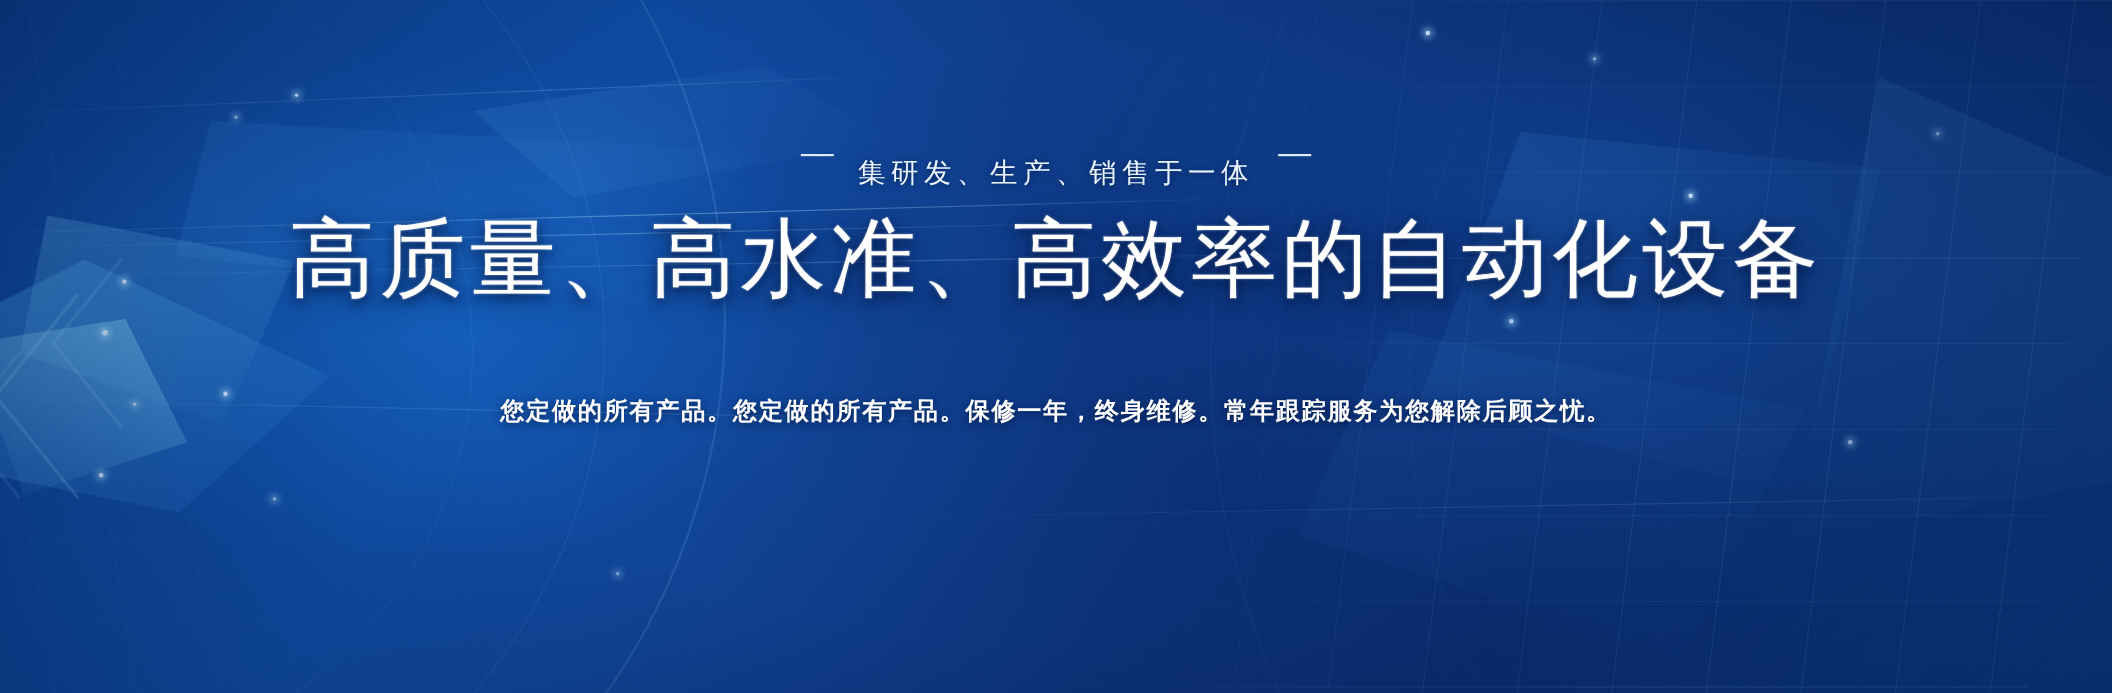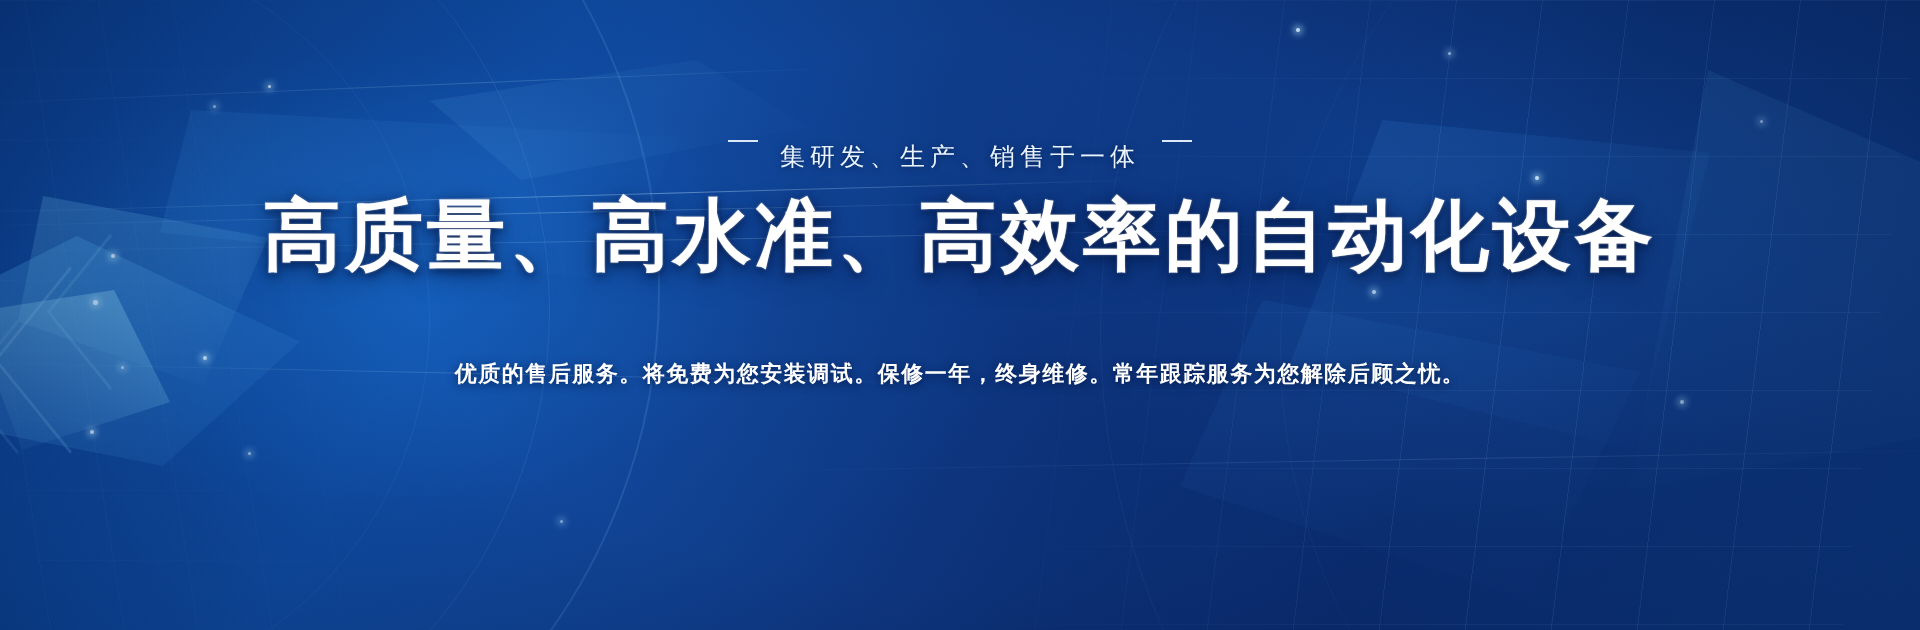--- a/index.html
+++ b/index.html
@@ -146,21 +146,21 @@
     white-space:nowrap;
   }
   .eyebrow .rule{
     display:inline-block;width:30px;height:2px;background:#e8f2ff;opacity:.95;flex:none;
   }
 
   .headline{
     margin-top:24px;
     color:#ffffff;
     font-family:"Liberation Serif","DejaVu Serif",serif;
-    font-weight:700;
+    font-weight:400;
     font-size:78px;
     line-height:1;
     letter-spacing:4px;
     white-space:nowrap;
     text-shadow:
       0 0 2px rgba(255,255,255,.55),
       0 3px 10px rgba(3,24,70,.85),
       0 6px 26px rgba(3,22,66,.60);
   }
 
@@ -248,16 +248,16 @@
 
     <div class="eyebrow">
       <span class="rule"></span>
       <span>集研发、生产、销售于一体</span>
       <span class="rule"></span>
     </div>
 
     <h1 class="headline">高质量、高水准、高效率的自动化设备</h1>
 
 
-    <p class="tagline">优质的售后服务。将免费为您安装调试。保修一年，终身维修。常年跟踪服务为您解除后顾之忧。</p>
+    <p class="tagline">您定做的所有产品。您定做的所有产品。保修一年，终身维修。常年跟踪服务为您解除后顾之忧。</p>
 
   </div>
 </div>
 
 </body></html>

